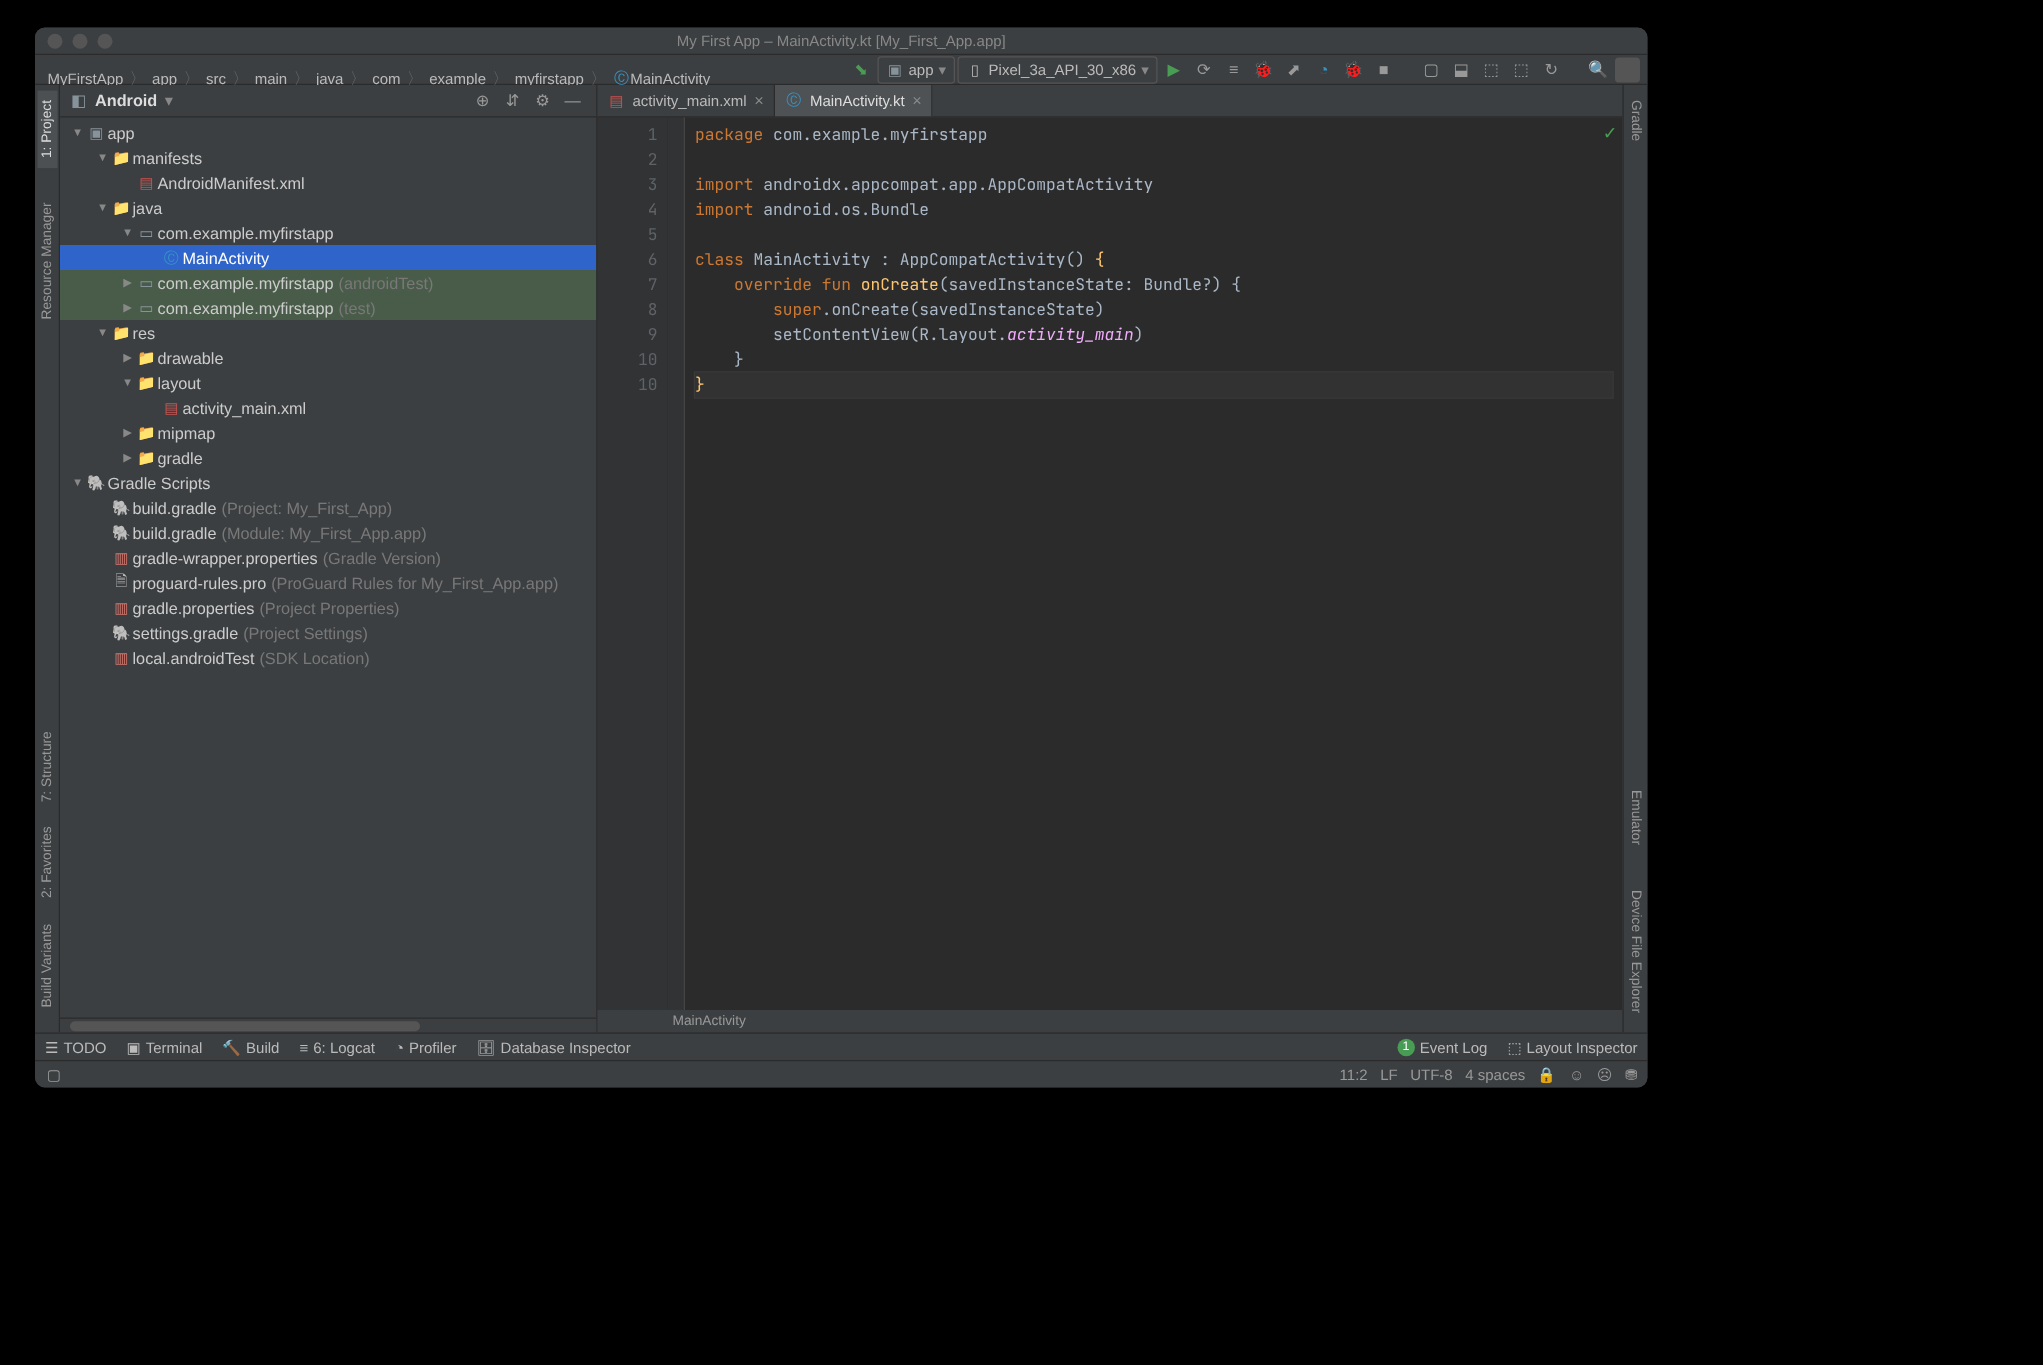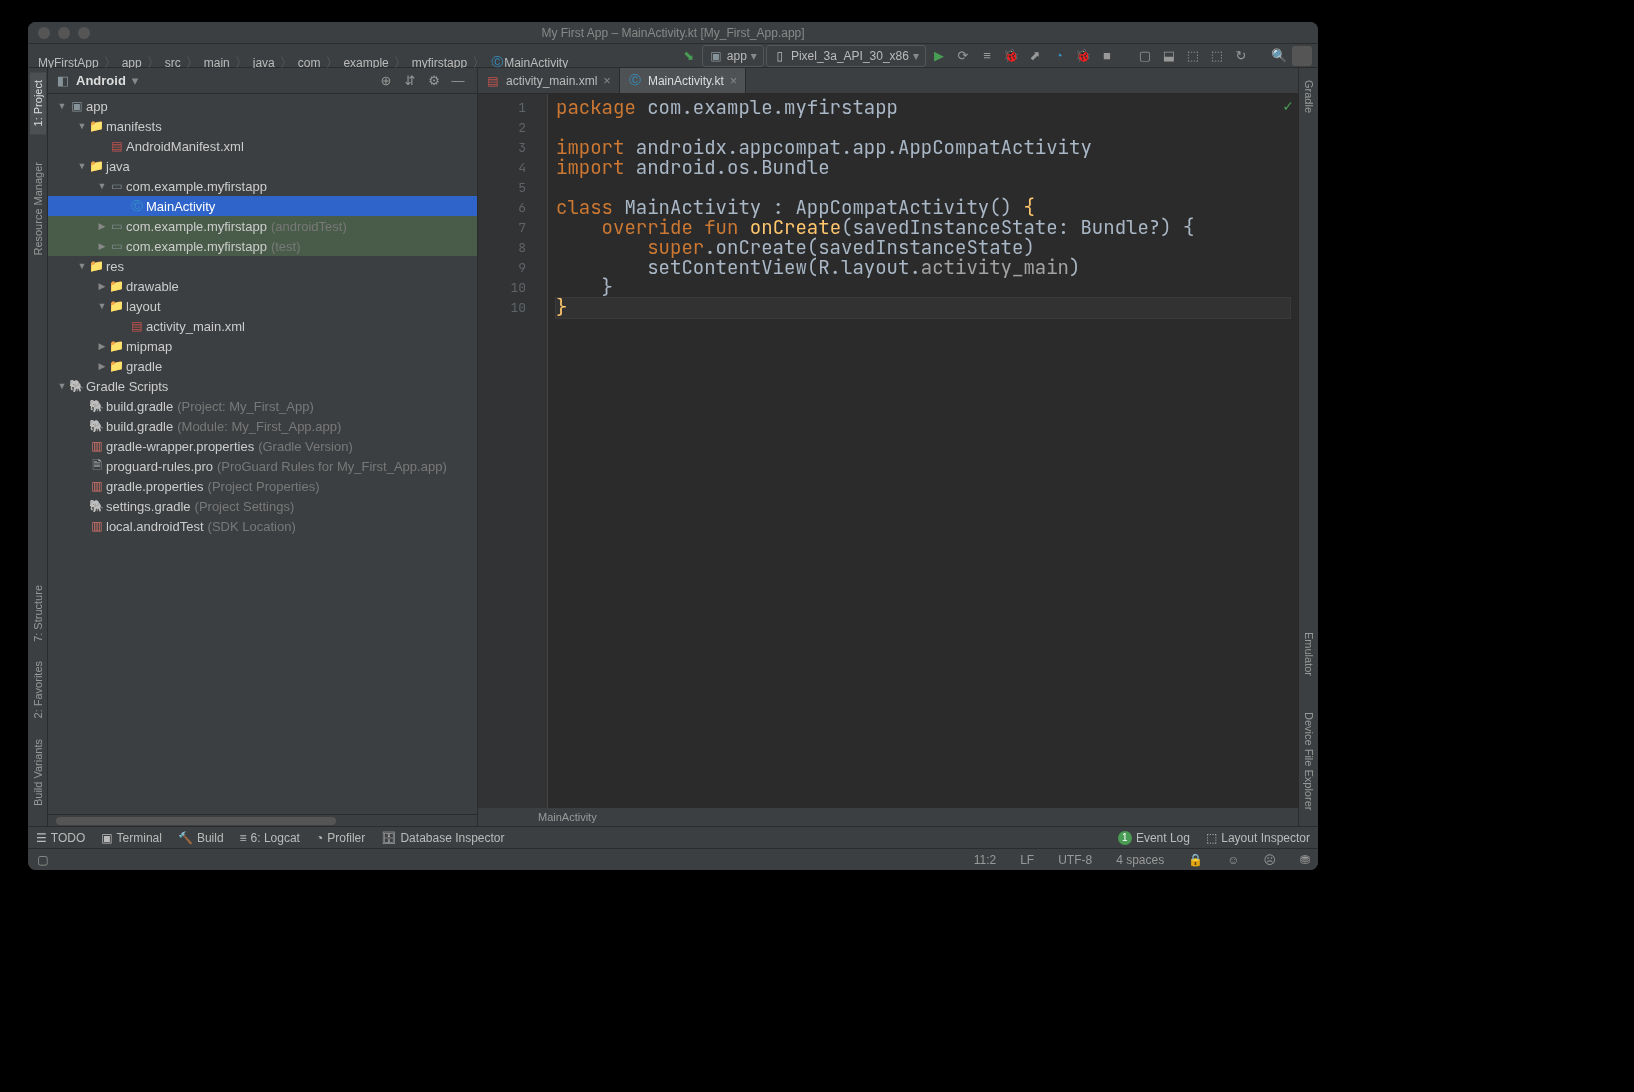--- a/index.html
+++ b/index.html
@@ -35,32 +35,32 @@
 .tree-row.selected .tree-label { color: #fff; }
 .tree-dim { color: #787878; margin-left: 4px; }
 .editor-area { flex: 1; display: flex; flex-direction: column; background: #2b2b2b; }
 .tab-bar { height: 26px; display: flex; align-items: stretch; background: #3c3f41; border-bottom: 1px solid #2b2b2b; }
 .tab { display: flex; align-items: center; padding: 0 8px; gap: 6px; font-size: 12px; border-right: 1px solid #2b2b2b; cursor: pointer; color: #bbb; }
 .tab.active { background: #4e5254; color: #ddd; }
 .tab-close { color: #888; font-size: 13px; cursor: pointer; }
 .editor-body { flex: 1; display: flex; position: relative; }
 .gutter { width: 56px; background: #313335; color: #606366; text-align: right; padding: 4px 8px 0 0; font-family: "JetBrains Mono", Menlo, monospace; font-size: 13px; line-height: 20px; }
 .fold-gutter { width: 14px; background: #313335; border-right: 1px solid #444; }
-.code { flex: 1; padding: 4px 8px 0 8px; font-family: "JetBrains Mono", Menlo, monospace; font-size: 19px; line-height: 20px; white-space: pre; color: #a9b7c6; }
+.code { flex: 1; padding: 4px 8px 0 8px; font-family: "JetBrains Mono", Menlo, monospace; font-size: 13px; line-height: 20px; white-space: pre; color: #a9b7c6; }
 .code-line { height: 20px; }
 .code-line.caret { background: #323232; outline: 1px solid #3a3a3a; }
 .k-keyword { color: #cc7832; }
 .k-func { color: #ffc66d; }
-.k-field { color: #a3a3a3; }
+.k-field { color: #f0abfc; font-style: italic; }
 .k-yellow { color: #ffc66d; }
 .editor-status { height: 18px; background: #3c3f41; font-size: 11px; display: flex; align-items: center; padding: 0 8px; color: #999; }
 .footer-tools { height: 22px; background: #3c3f41; border-top: 1px solid #2b2b2b; display: flex; align-items: center; padding: 0 8px; gap: 16px; font-size: 12px; color: #bbb; }
 .footer-item { display: flex; align-items: center; gap: 4px; cursor: pointer; }
 .footer-bar { height: 22px; background: #3c3f41; border-top: 1px solid #2b2b2b; display: flex; align-items: center; padding: 0 8px; font-size: 12px; color: #999; }
-.footer-right { margin-left: auto; display: flex; align-items: center; gap: 24px; }
+.footer-right { margin-left: auto; display: flex; align-items: center; gap: 10px; }
 .sb-thumb { height: 8px; background: #555; border-radius: 4px; margin: 2px 8px; }
 .scroll-track { height: 12px; background: #3c3f41; border-top: 1px solid #2b2b2b; }
 .ic { display: inline-block; width: 14px; text-align: center; }
 .green { color: #499c54; }
 .blue { color: #3592c4; }
 .orange { color: #d5756c; }
 .folder-ic { color: #87939a; }
 .pkg-ic { color: #87939a; }
 .kt-ic { color: #3592c4; }
 .xml-ic { color: #c75450; }

